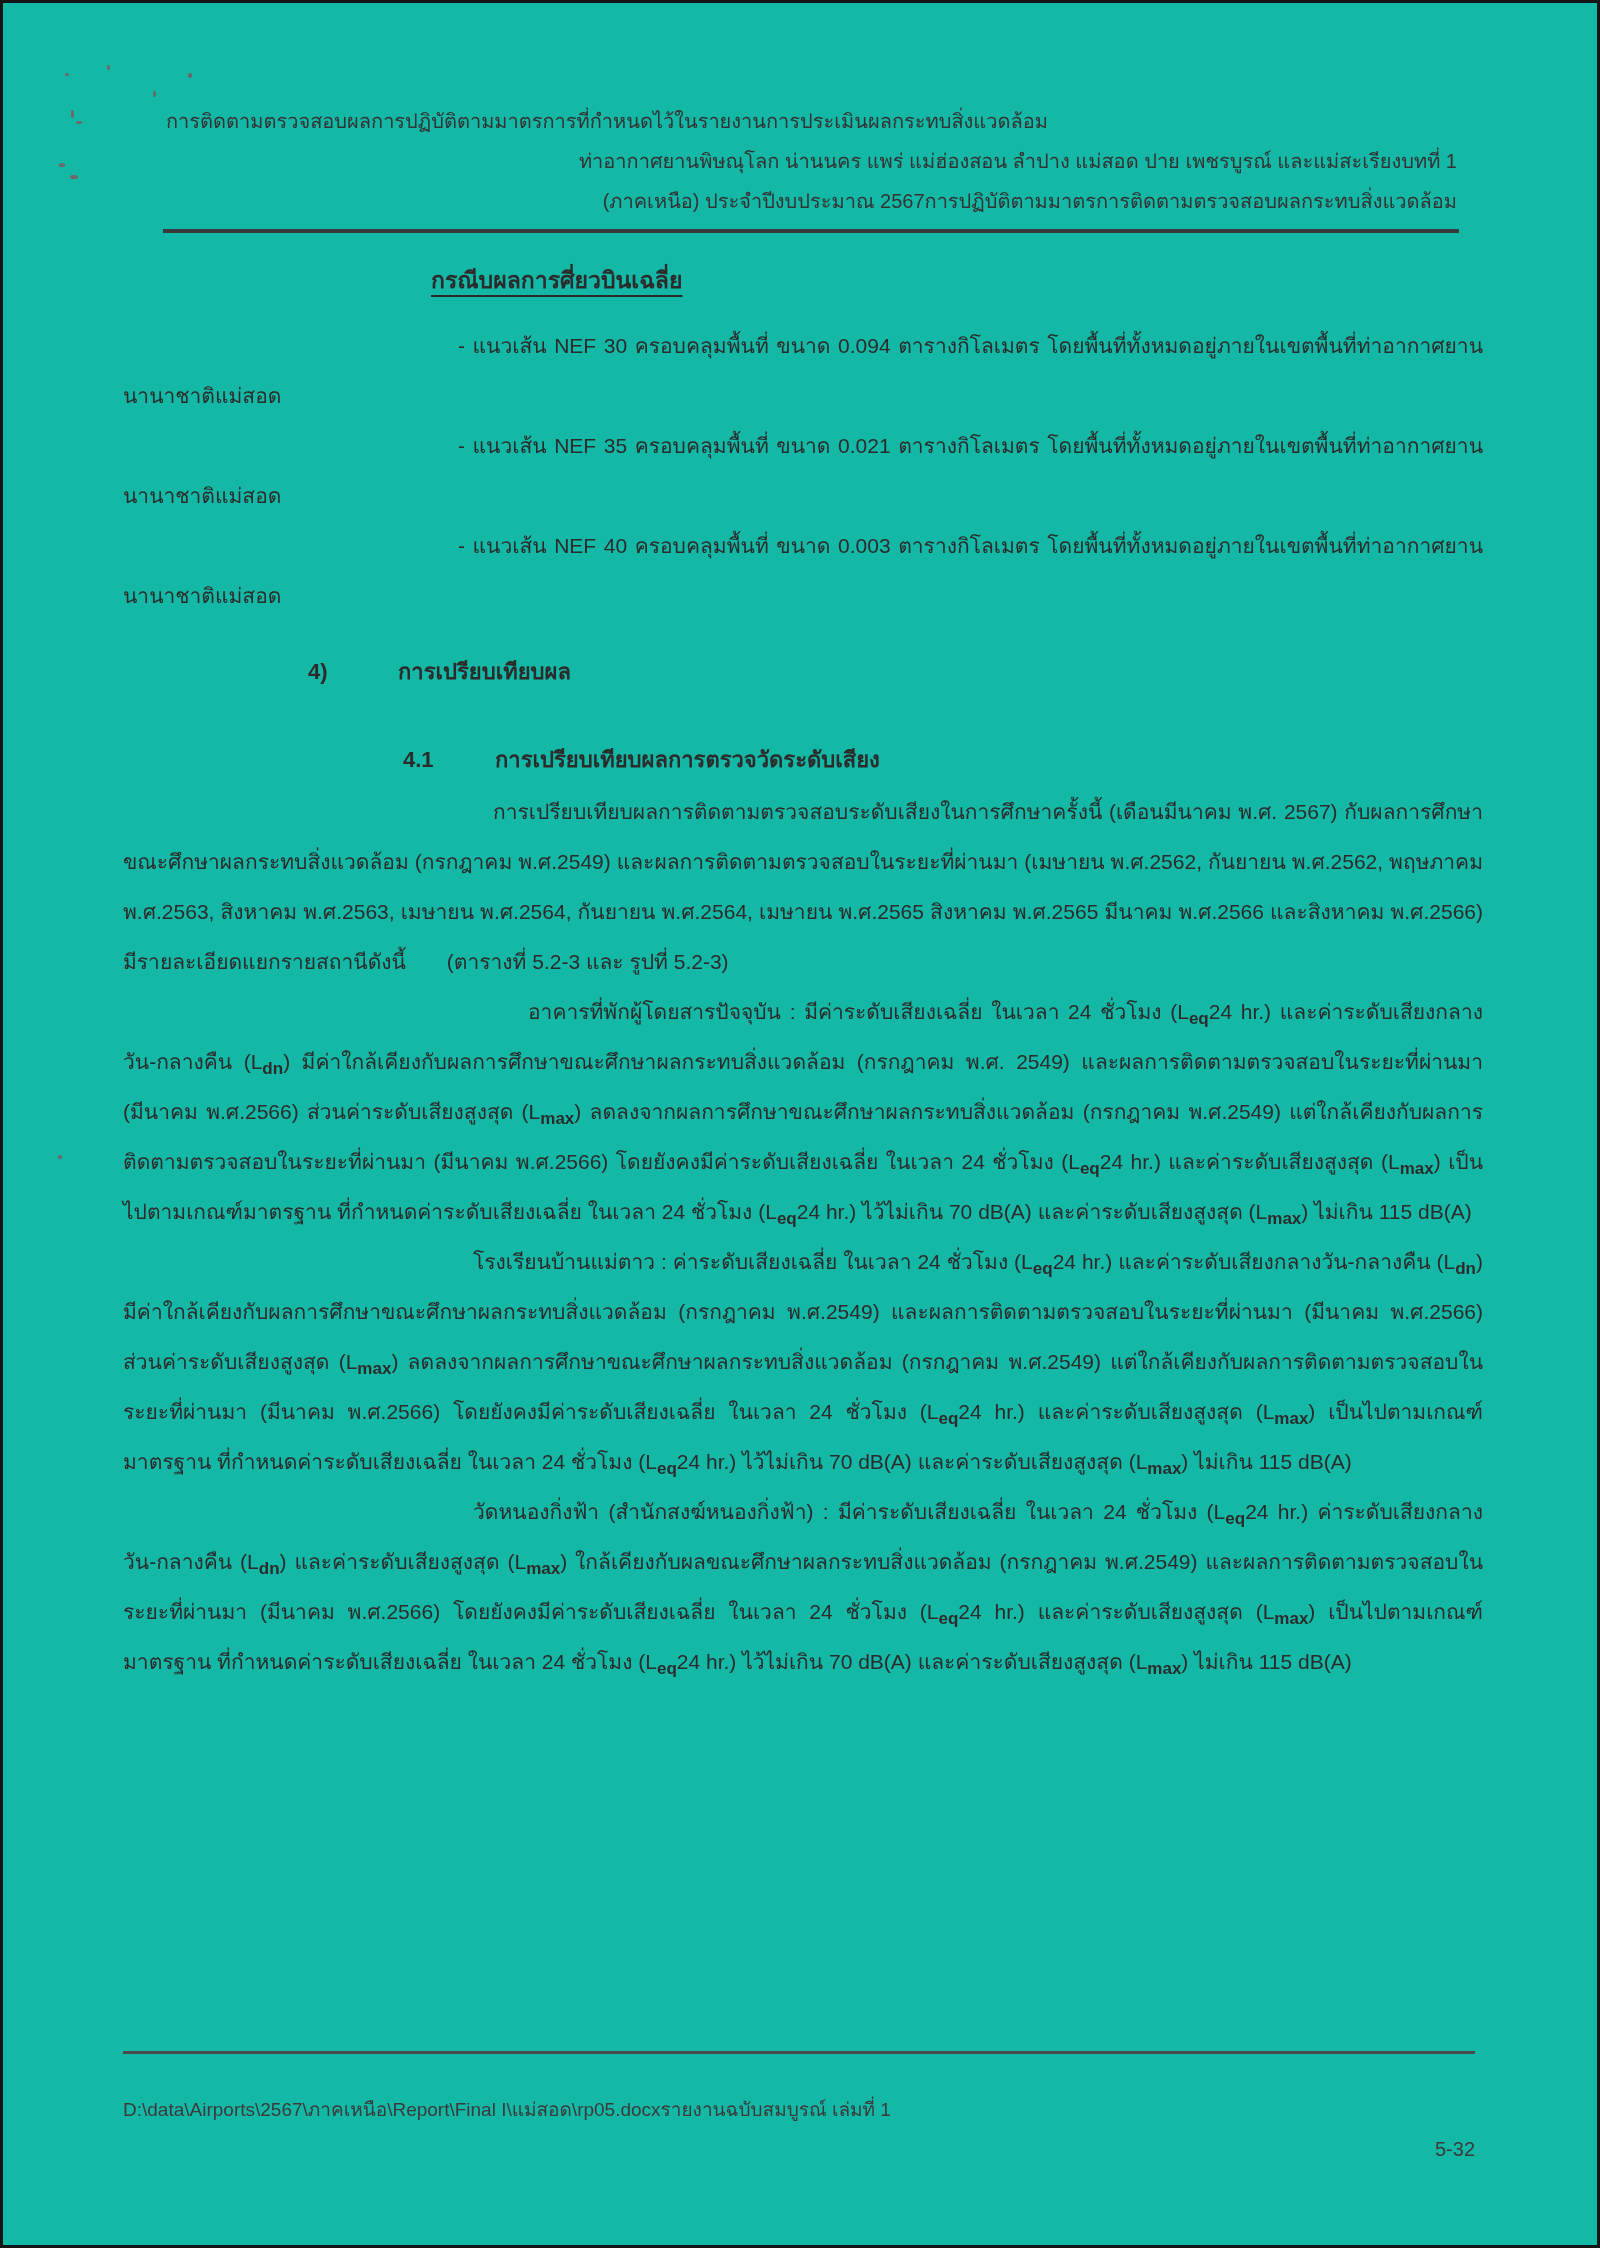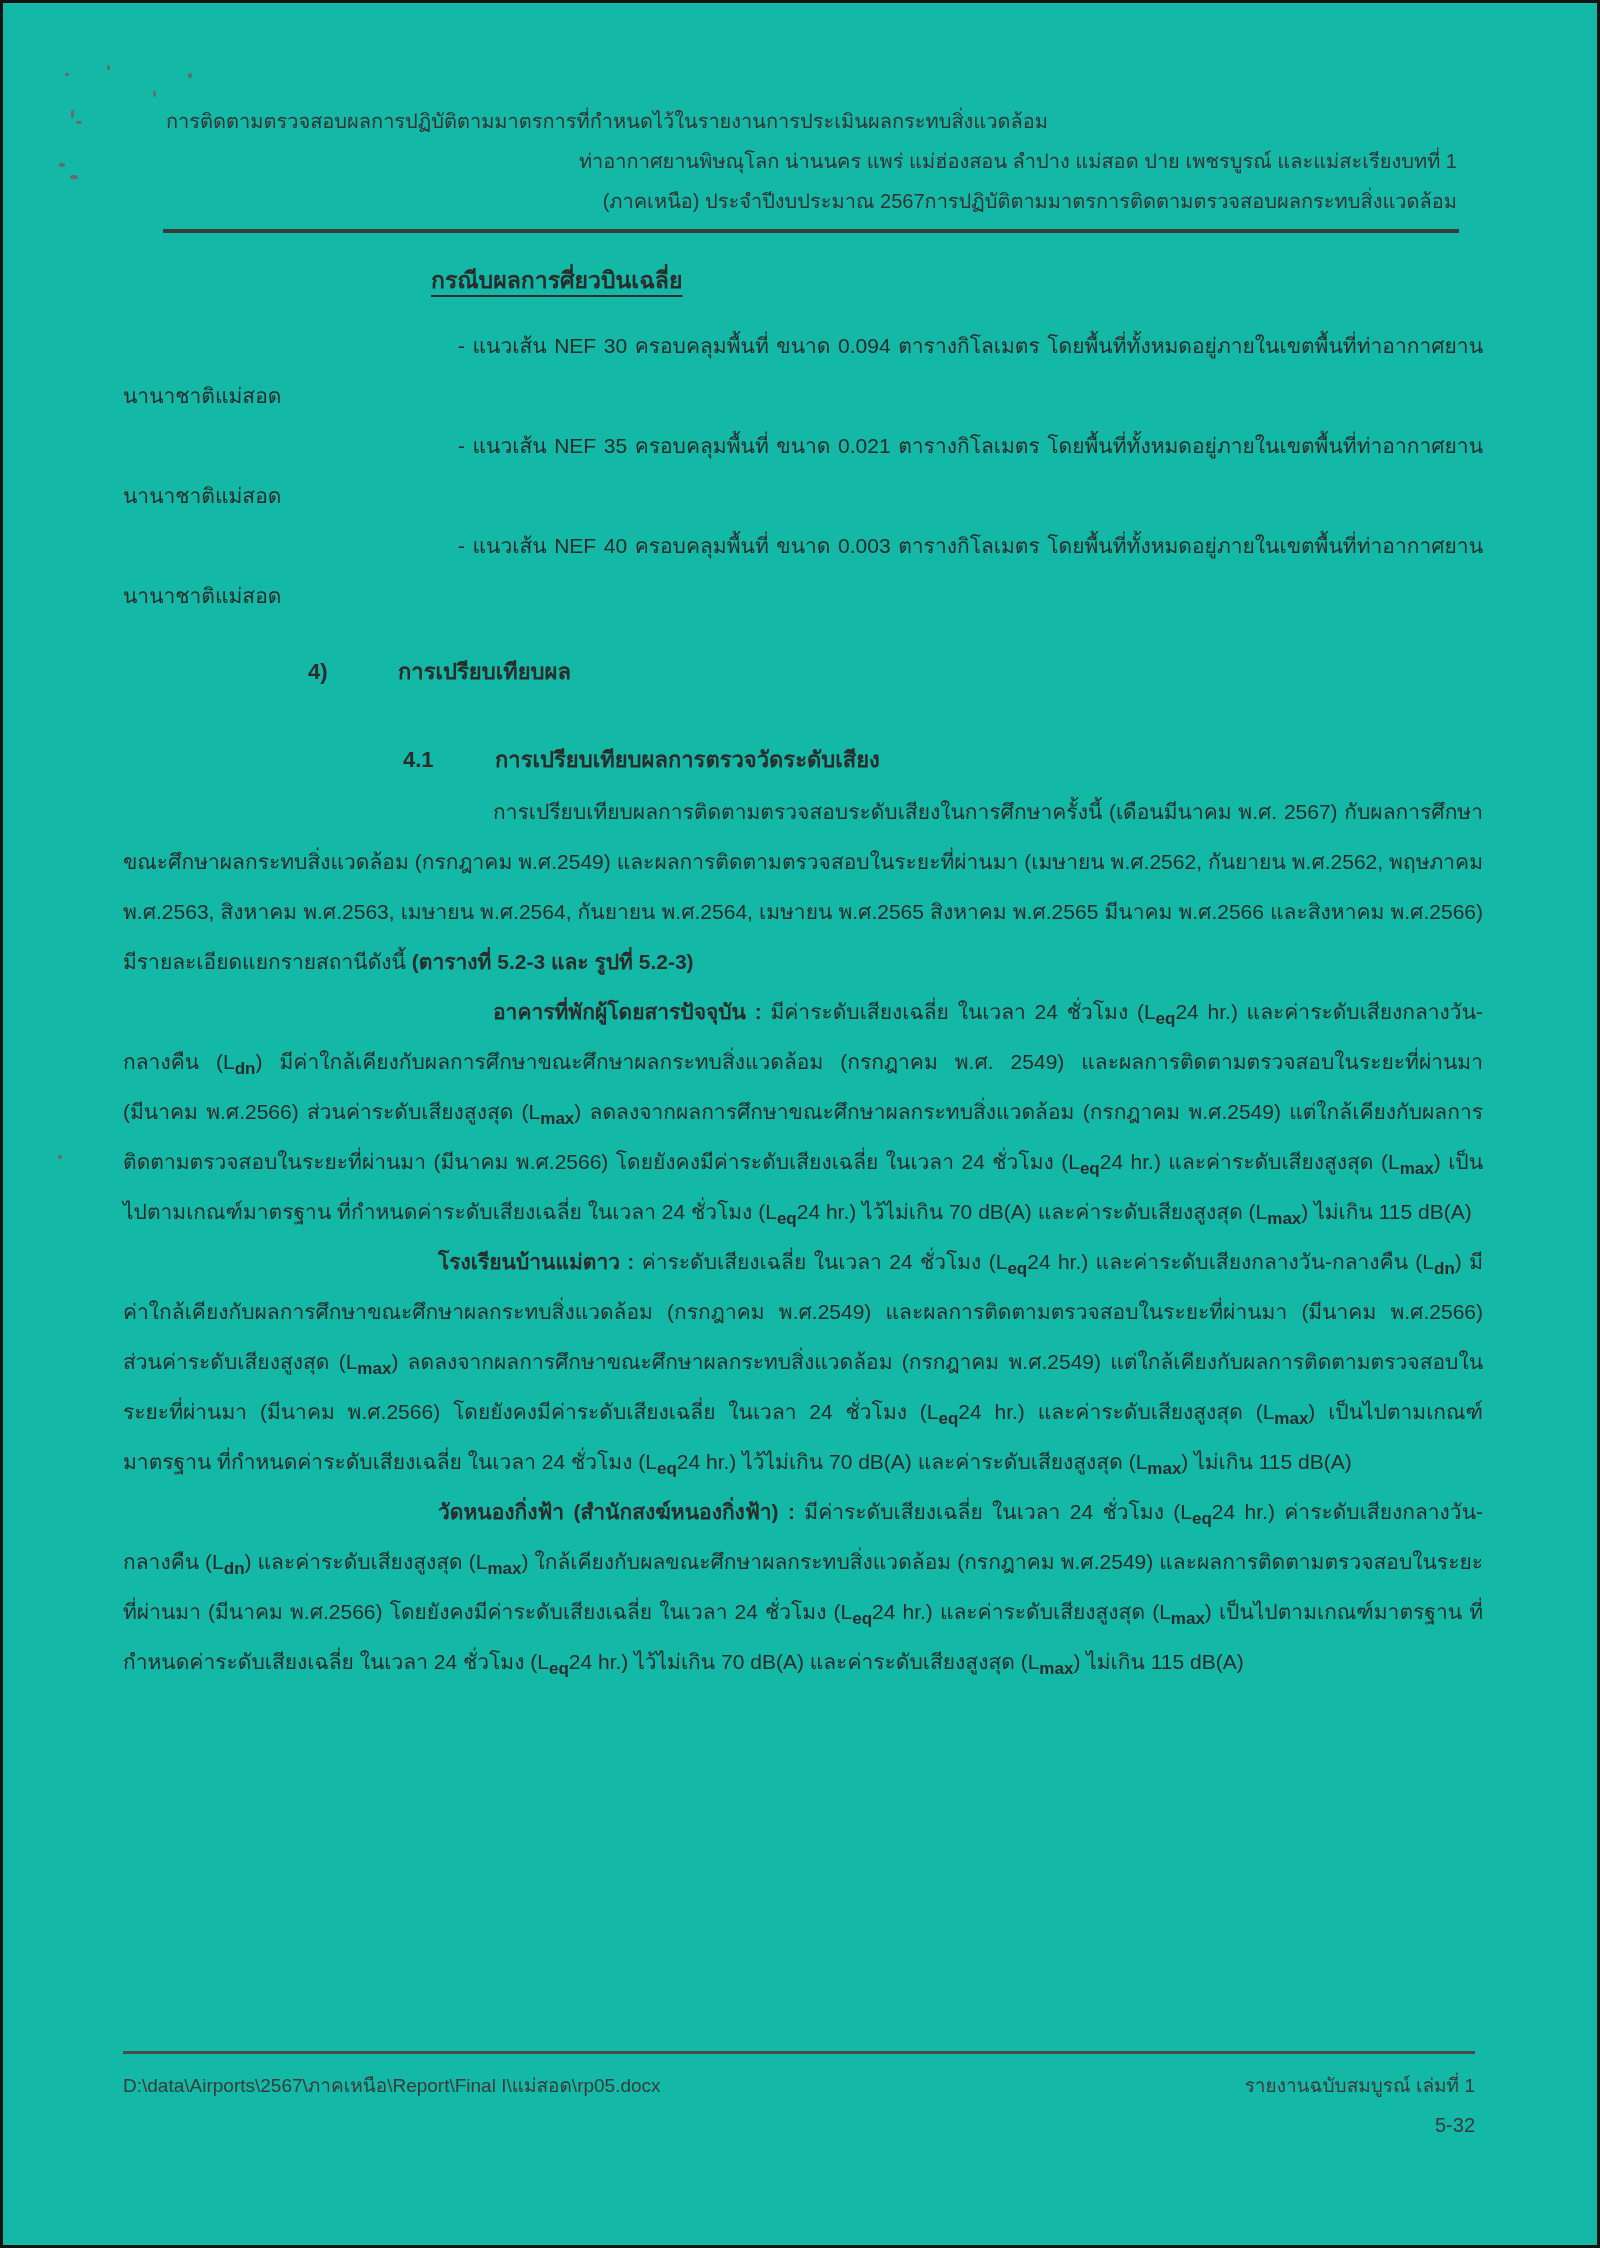--- a/index.html
+++ b/index.html
@@ -35,21 +35,21 @@
 
   
   .content {
     position: absolute;
     top: 240px; left: 120px;
     width: 1360px;
     font-size: 21px;
     line-height: 50px;
     text-align: justify;
   }
-  .b { font-weight: bold; }
+  .b { font-weight: normal; margin-left: 35px; }
   sub { font-size: 17px; line-height: 0; font-weight: bold; }
 
   .case-heading {
     display: inline-block;
     margin: 12px 0 16px 308px;
     font-size: 23px;
     font-weight: bold;
     text-decoration: underline;
     text-underline-offset: 7px;
     text-align: left;
@@ -69,21 +69,21 @@
   
   .footer {
     position: absolute;
     left: 120px; right: 122px;
     top: 2048px;
     border-top: 3px solid #4a4a4a;
     padding-top: 16px;
     font-size: 19px;
     color: #3a3a3a;
   }
-  .footer .frow { display: flex; justify-content: space-between; align-items: baseline; }
+  .footer .frow { display: flex; align-items: baseline; margin-top: 24px; }
   .footer .page-num { text-align: right; margin-top: 14px; font-size: 20px; }
 </style>
 </head>
 <body>
 
 <div class="page">
 
   <div class="speck" style="left:62px;  top:70px;  width:4px; height:3px;"></div>
   <div class="speck" style="left:104px; top:62px;  width:3px; height:5px;"></div>
   <div class="speck" style="left:185px; top:70px;  width:4px; height:5px;"></div>

